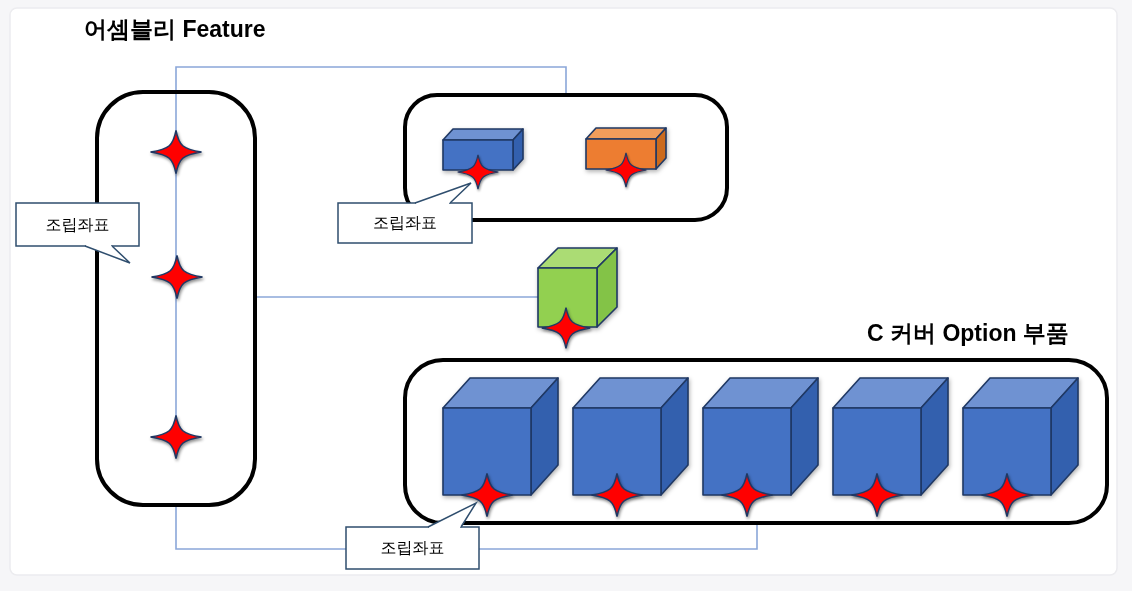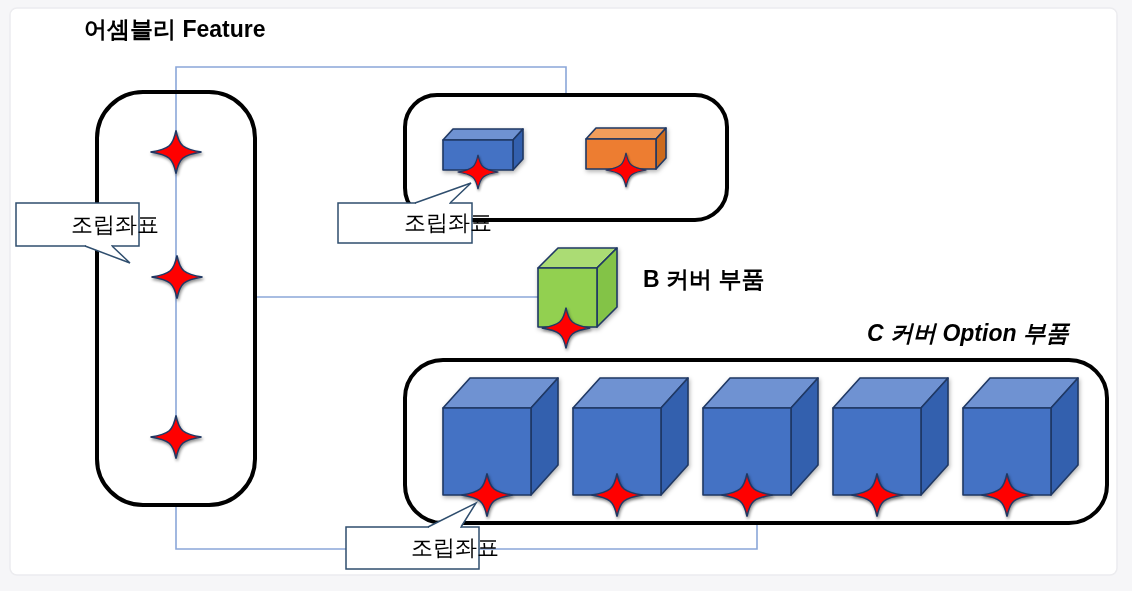--- a/index.html
+++ b/index.html
@@ -25,21 +25,21 @@
   .orange .top{fill:var(--cube-orange-top,#f19d5b);}
   .orange .side{fill:var(--cube-orange-side,#cb6a1d);}
   .star{fill:var(--star-red,#ff0000);stroke:var(--star-stroke,#1f3864);stroke-width:1.5;
         filter:drop-shadow(1px 2px 1.5px rgba(0,0,0,0.45));}
   .callout-rect{fill:#ffffff;stroke:var(--callout-border,#2f4e6e);stroke-width:1.5;}
   .tail-fill{fill:#ffffff;stroke:none;}
   .tail-line{fill:none;stroke:var(--callout-border,#2f4e6e);stroke-width:1.5;stroke-linejoin:miter;}
   .tail-cover{stroke:#ffffff;stroke-width:3;}
   .lbl{position:absolute;color:#000;white-space:nowrap;}
   .title{font-weight:700;font-size:23px;}
-  .callout-lbl{font-size:22px;text-align:right;padding-left:20px;}
+  .callout-lbl{font-size:16px;text-align:center;}
 </style>
 </head>
 <body>
 
 <div class="stage">
   <svg width="1132" height="591" viewBox="0 0 1132 591">
     <defs>
       <path id="star4" d="M 0 -21.5 C 3 -6.5, 6.5 -3, 25.5 0 C 6.5 3, 3 6.5, 0 21.5 C -3 6.5, -6.5 3, -25.5 0 C -6.5 -3, -3 -6.5, 0 -21.5 Z"></path>
     </defs>
 
@@ -125,18 +125,17 @@
     </g>
     <g>
       <rect class="callout-rect" x="346" y="527" width="133" height="42"></rect>
       <path class="tail-fill" d="M428 527 L476 503 L461 527 Z"></path>
       <line class="tail-cover" x1="429" y1="527" x2="460" y2="527"></line>
       <path class="tail-line" d="M428 527 L476 503 L461 527"></path>
     </g>
   </svg>
 
   <div class="lbl title" style="left:84px;top:14px;">어셈블리 Feature</div>
-  <div class="lbl title" style="left:643px;top:264px;">B 커버 부품</div>
-  <div class="lbl title" style="left:867px;top:318px;font-style:italic;">C 커버 Option 부품</div>
+  <div class="lbl title" style="left:867px;top:318px;">C 커버 Option 부품</div>
   <div class="lbl callout-lbl" style="left:16px;top:203px;width:123px;line-height:43px;">조립좌표</div>
   <div class="lbl callout-lbl" style="left:338px;top:203px;width:134px;line-height:40px;">조립좌표</div>
   <div class="lbl callout-lbl" style="left:346px;top:527px;width:133px;line-height:42px;">조립좌표</div>
 </div>
 
 </body></html>

